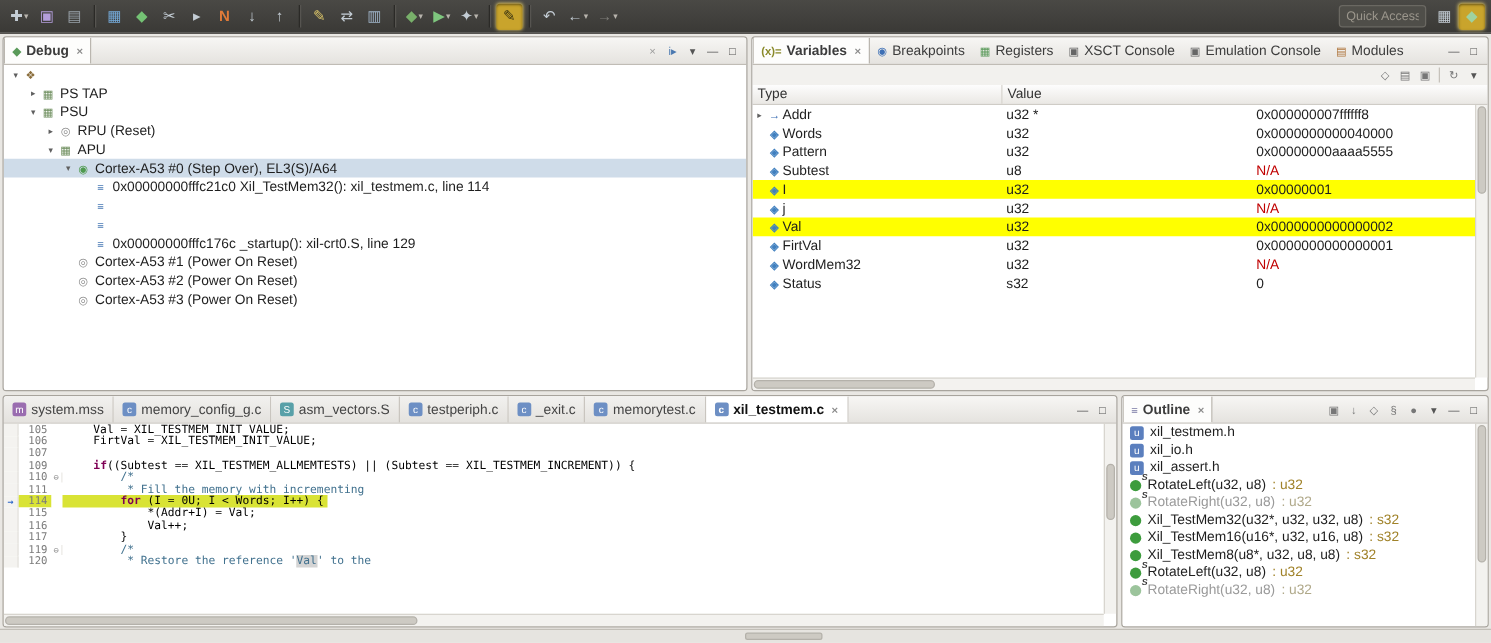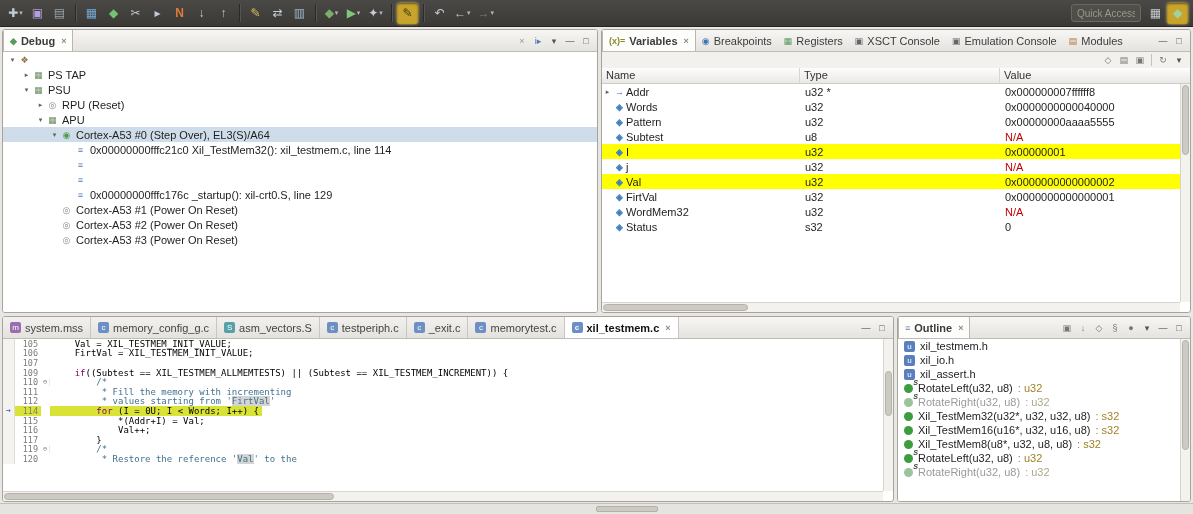--- a/index.html
+++ b/index.html
@@ -81,21 +81,21 @@
   .code-area { position:absolute; top:22px; left:0; right:10px; bottom:10px; background:#fff; overflow:hidden;
     font-family:"DejaVu Sans Mono", monospace; }
   .code-line { display:flex; align-items:center; height:9.6px; font-size:9px; }
   .annot { width:12px; flex:none; height:100%; background:#f4f3f0; border-right:1px solid #e0ddd8;
     text-align:center; color:#2a66c8; font-size:8px; line-height:9.6px; font-weight:bold; }
   .lnum { width:26px; flex:none; text-align:right; padding-right:3px; color:#7b7b7b; font-size:8.5px; background:#fff; }
   .fold { width:9px; flex:none; text-align:center; color:#8a8a8a; font-size:7px; background:#fff; border-right:1px solid #eceae6; }
   .ctext { flex:none; padding:0 3px; white-space:pre; color:#000; }
   .current .lnum, .current .fold { background:#d9e335; }
   .current .ctext { background:#d9e335; }
-  .seg-k { color:#7f0055; font-weight:normal; }
+  .seg-k { color:#7f0055; font-weight:bold; }
   .seg-c { color:#41718e; }
   .seg-o { color:#41718e; background:#d4d4d4; }
 
   
   .outline-body { position:absolute; top:22px; left:0; right:10px; bottom:0; background:#fff; overflow:hidden; }
   .ol-row { display:flex; align-items:center; height:14px; padding-left:6px; gap:5px; white-space:nowrap; }
   .fn-dot { width:9px; height:9px; border-radius:50%; background:#3d9c3d; position:relative; flex:none; }
   .fn-sup { position:absolute; top:-5px; right:-5px; font-size:7px; font-weight:bold; font-style:italic; color:#3a3a3a; }
   .ol-sig { color:#a08229; }
   .ol-row.grayed .ol-label { color:#9a9a9a; }
@@ -316,21 +316,20 @@
     </div>
     <div class="view-toolbar">
         <span class="vt-btn" style="color: rgb(119, 119, 119);">◇</span>
         <span class="vt-btn" style="color: rgb(119, 119, 119);">▤</span>
         <span class="vt-btn" style="color: rgb(119, 119, 119);">▣</span>
         <span class="vt-sep"></span>
         <span class="vt-btn" style="color: rgb(119, 119, 119);">↻</span>
         <span class="vt-btn" style="color: rgb(85, 85, 85);">▾</span>
       </div>
     <div class="table-header">
-        <div class="vh-cell vh-0">Name</div>
         <div class="vh-cell vh-1">Type</div>
         <div class="vh-cell vh-2">Value</div>
       </div>
     <div class="table-body">
         <div class="var-row">
           <div class="vcell vname">
             <span class="expander">▸</span>
             <span class="var-icon" style="color: rgb(61, 111, 181);">→</span>
             <span>Addr</span>
           </div>
@@ -494,26 +493,20 @@
           <span class="annot"></span>
           <span class="lnum">110</span>
           <span class="fold">⊖</span>
           <span class="ctext"><span class="seg-c">        /*</span></span>
         </div>
         <div class="code-line">
           <span class="annot"></span>
           <span class="lnum">111</span>
           <span class="fold"></span>
           <span class="ctext"><span class="seg-c">         * Fill the memory with incrementing</span></span>
-        </div>
-        <div class="code-line">
-          <span class="annot"></span>
-          <span class="lnum">112</span>
-          <span class="fold"></span>
-          <span class="ctext"><span class="seg-c">         * values starting from '</span><span class="seg-o">FirtVal</span><span class="seg-c">'</span></span>
         </div>
         <div class="code-line current">
           <span class="annot">→</span>
           <span class="lnum">114</span>
           <span class="fold"></span>
           <span class="ctext"><span class="seg-p">        </span><span class="seg-k">for</span><span class="seg-p"> (I = 0U; I &lt; Words; I++) {</span></span>
         </div>
         <div class="code-line">
           <span class="annot"></span>
           <span class="lnum">115</span>

